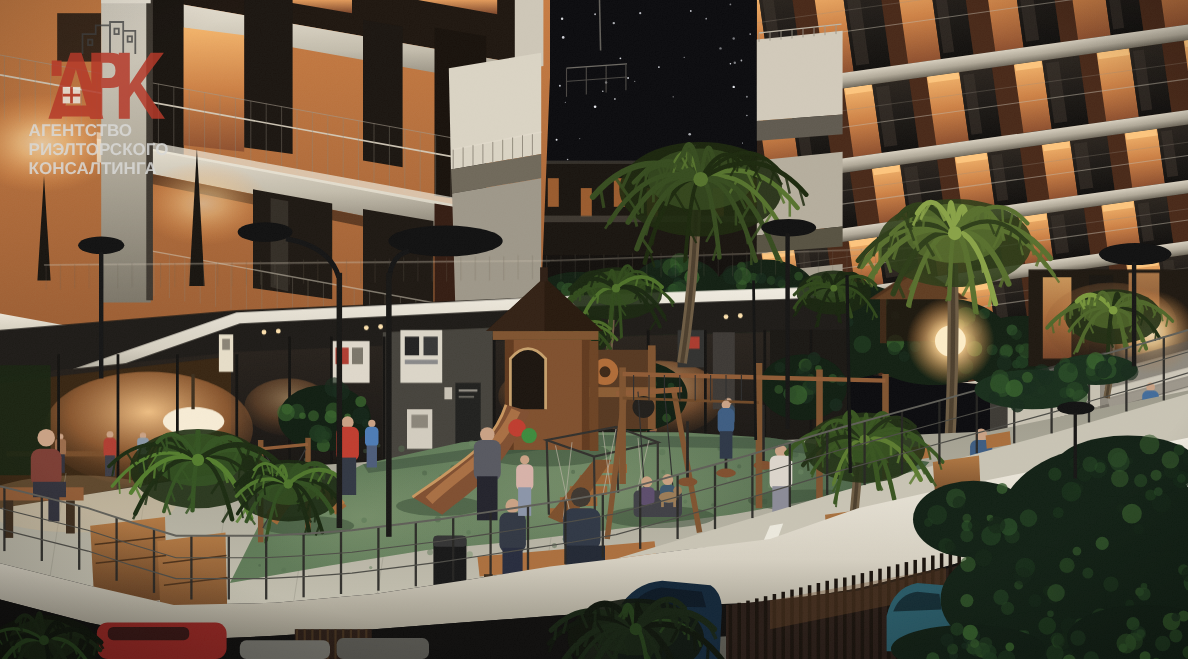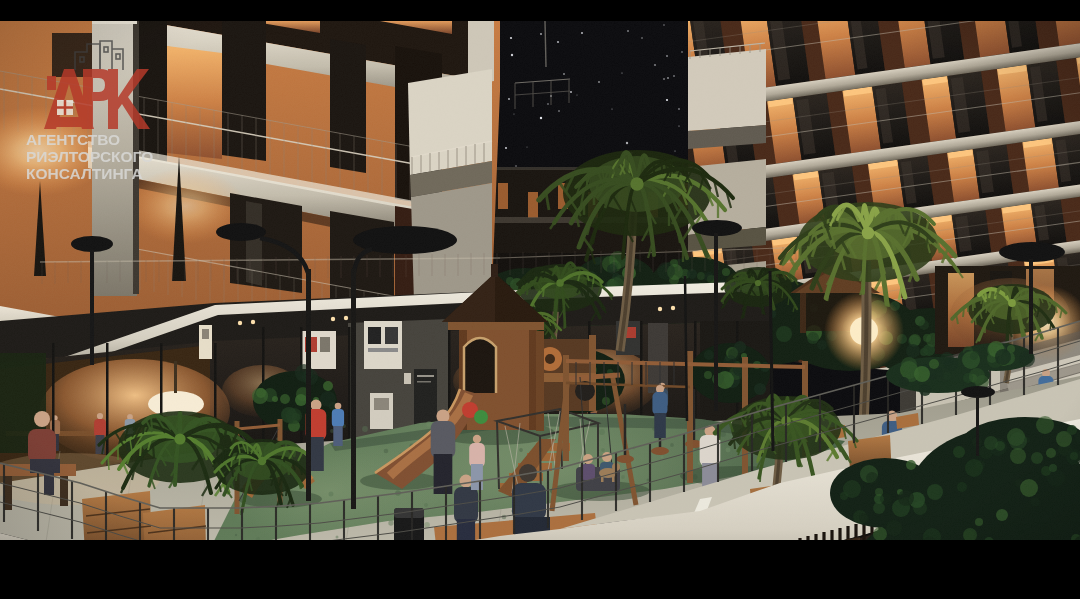--- a/index.html
+++ b/index.html
@@ -1,14 +1,14 @@
 <!DOCTYPE html>
 <html><head><meta charset="utf-8"><style>
 html,body{margin:0;padding:0;background:#000;font-family:"Liberation Sans",sans-serif;}
-#scene{position:relative;width:1080px;height:519px;overflow:hidden;background:#fdba74;margin-top:21px;}
+#scene{position:relative;width:1080px;height:599px;overflow:hidden;background:#fdba74;}
 </style></head><body>
 <div id="scene">
 <svg width="1080" height="599" viewBox="0 0 1080 599">
 <defs>
 <linearGradient id="glassV" x1="0" y1="0" x2="0" y2="1">
  <stop offset="0" stop-color="#26201a"></stop>
           <stop offset="1" stop-color="#0d0b09"></stop>
         </linearGradient>
 <linearGradient id="oglow" x1="0" y1="0" x2="0" y2="1">
  <stop offset="0" stop-color="#f5b469"></stop>

